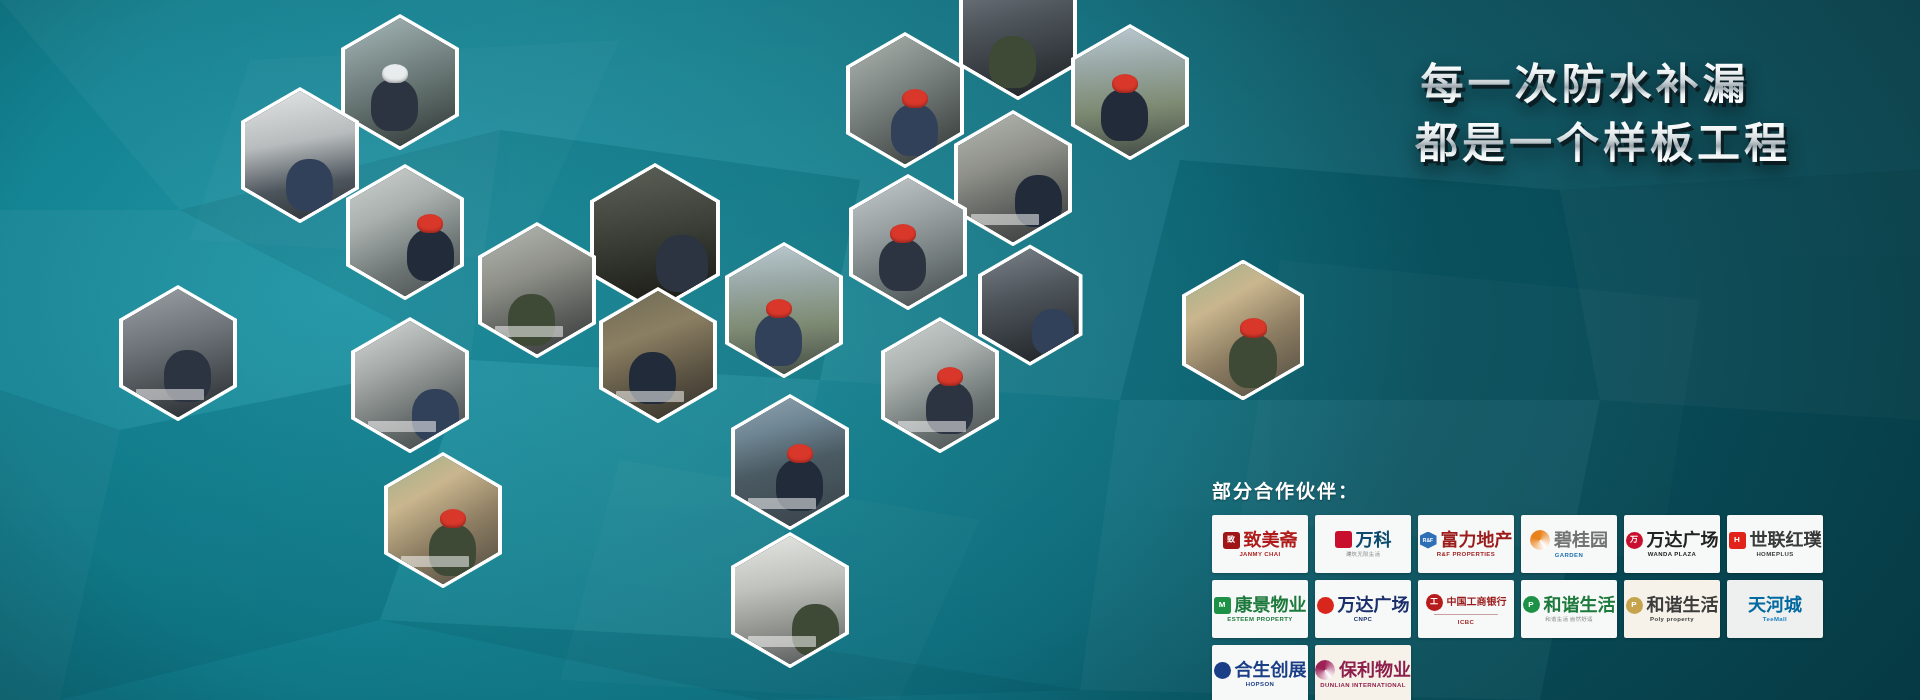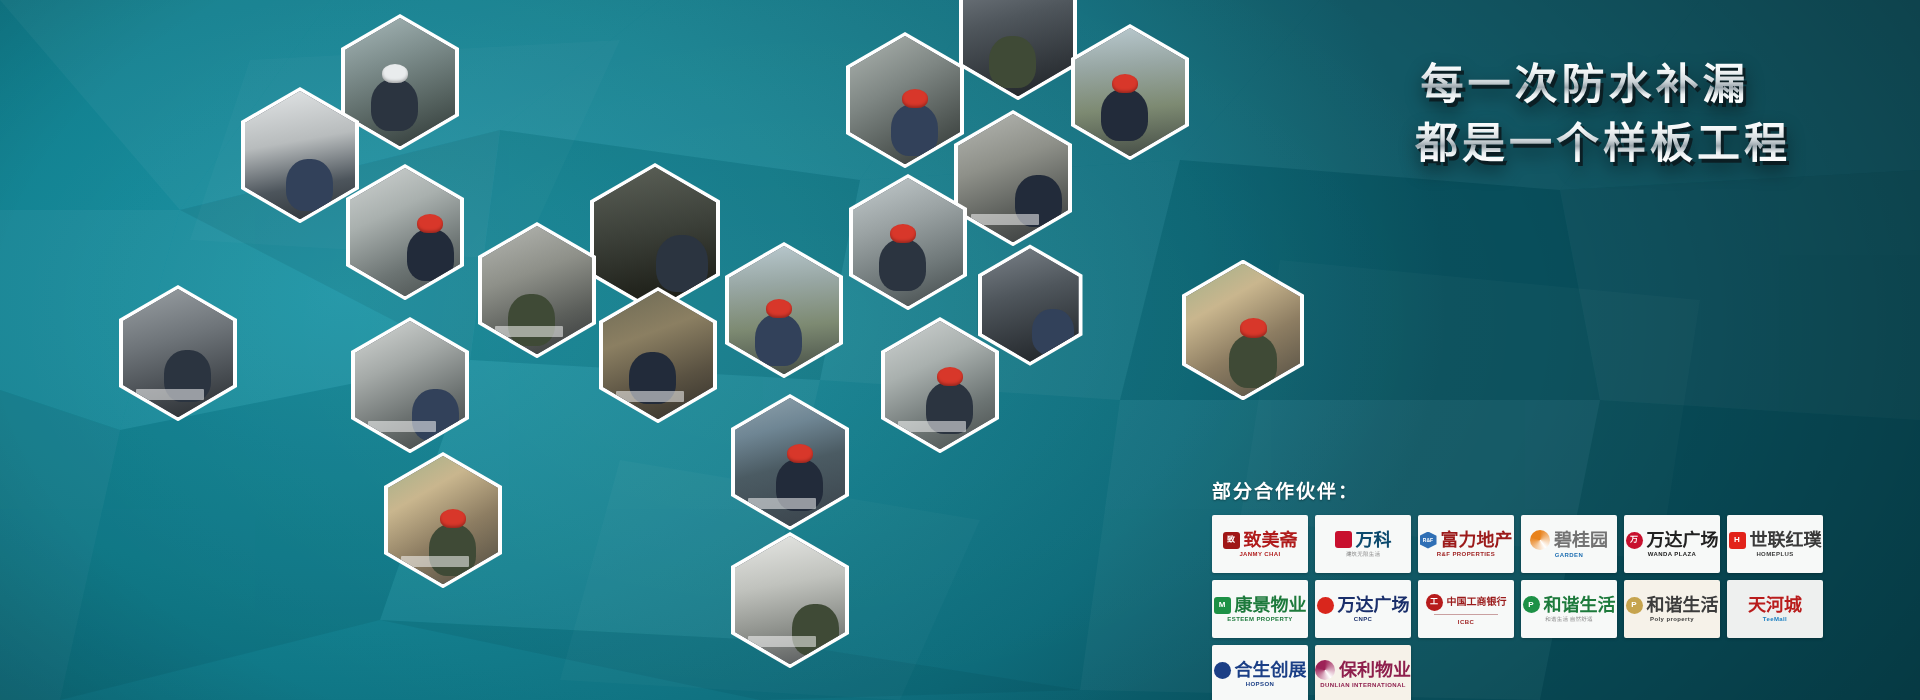--- a/index.html
+++ b/index.html
@@ -423,21 +423,21 @@
         </div>
         <div class="logo-cell cream">
           <div class="logo-mark">
             <div class="badge circ" style="background: rgb(198, 164, 78);">P</div>
             <span class="logo-cn" style="color: rgb(60, 60, 60);">和谐生活</span>
           </div>
           <div class="logo-en" style="color: rgb(60, 60, 60);">Poly property</div>
         </div>
         <div class="logo-cell softgrey">
           <div class="logo-mark">
-            <span class="logo-cn" style="color: #b91c1c;">天河城</span>
+            <span class="logo-cn" style="color: #0369a1;">天河城</span>
           </div>
           <div class="logo-en" style="color: rgb(26, 127, 193);">TeeMall</div>
         </div>
         <div class="logo-cell">
           <div class="logo-mark">
             <div class="badge circ" style="background: rgb(27, 63, 134);"></div>
             <span class="logo-cn" style="color: rgb(27, 63, 134);">合生创展</span>
           </div>
           <div class="logo-en" style="color: rgb(27, 63, 134);">HOPSON</div>
         </div>

